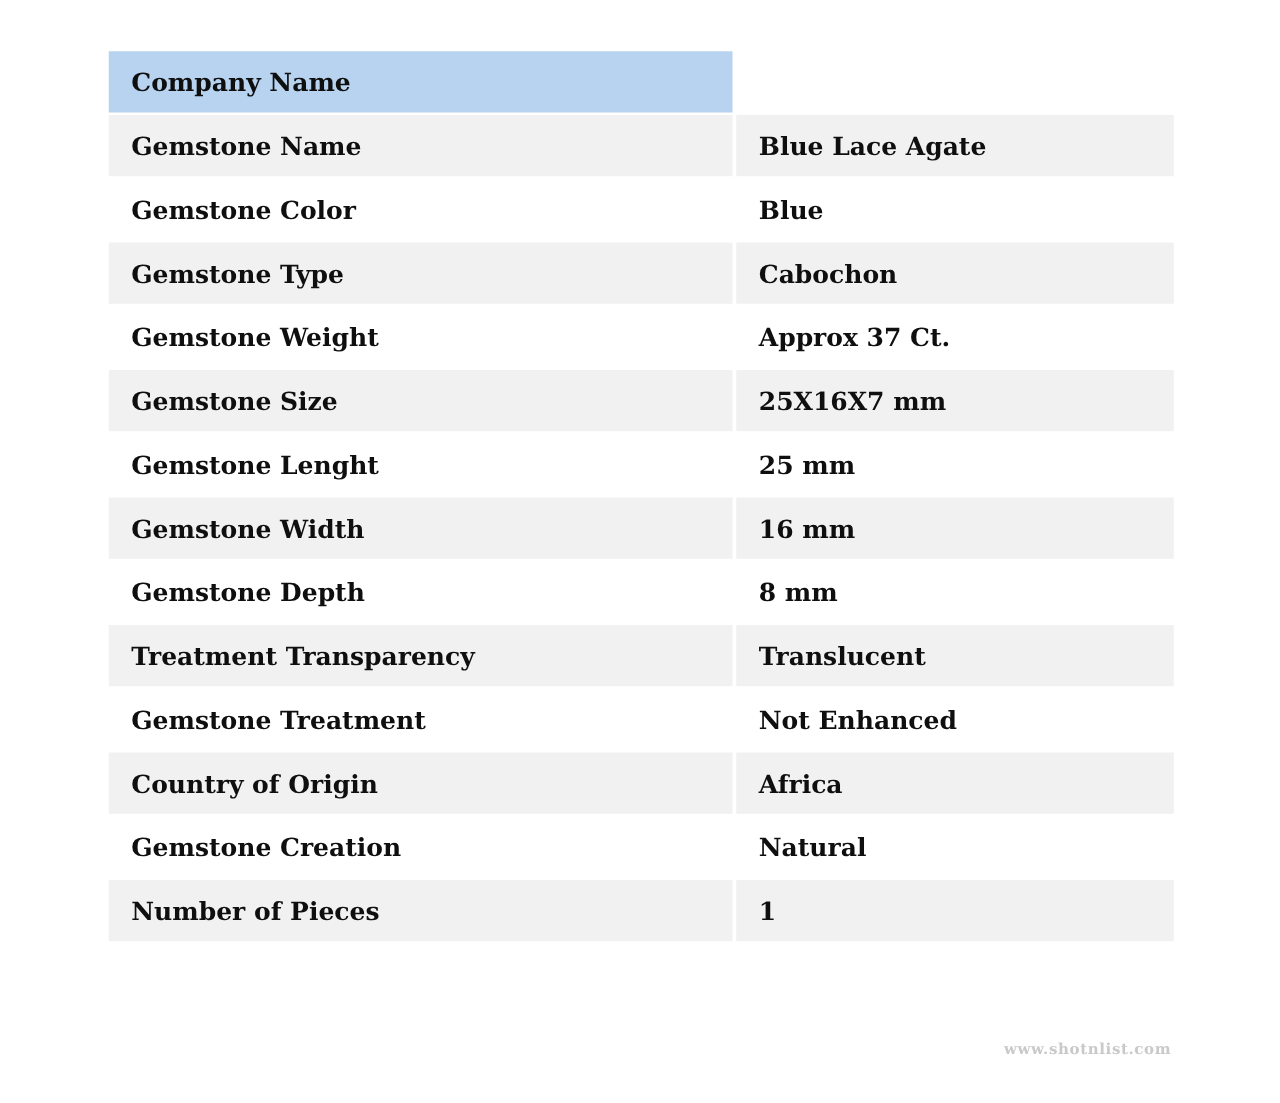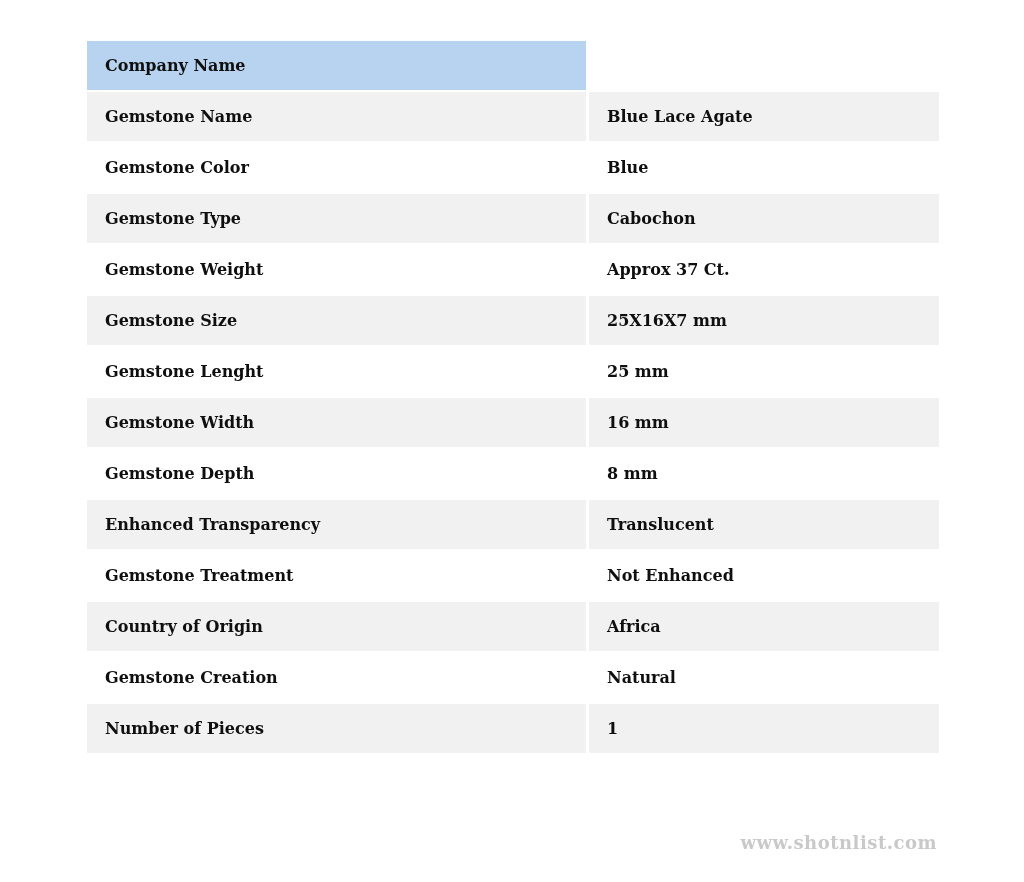--- a/index.html
+++ b/index.html
@@ -31,37 +31,37 @@
     display: flex;
     gap: 3px;
     height: 49px;
     margin-bottom: 2px;
   }
   .cell {
     display: flex;
     align-items: center;
     padding-left: 18px;
     padding-right: 10px;
-    font-size: 16px;
+    font-size: 20px;
     font-weight: bold;
     color: var(--text);
     background: transparent;
   }
   .label-cell { width: 499px; }
   .value-cell { flex: 1; }
   .header-row .cell { background: var(--header-bg); }
   .rows .row:nth-child(odd) .cell { background: var(--stripe-bg); }
   .watermark {
     position: absolute;
     left: 87px;
     top: 832px;
     width: 852px;
     text-align: right;
     padding-right: 2px;
-    font-size: 18px;
+    font-size: 12px;
     font-weight: bold;
     letter-spacing: 0.5px;
     color: var(--watermark);
   }
 </style>
 </head>
 <body>
 
 <div class="stage">
   <div class="spec-table">
@@ -97,21 +97,21 @@
       </div>
       <div class="row">
         <div class="cell label-cell">Gemstone Width</div>
         <div class="cell value-cell">16 mm</div>
       </div>
       <div class="row">
         <div class="cell label-cell">Gemstone Depth</div>
         <div class="cell value-cell">8 mm</div>
       </div>
       <div class="row">
-        <div class="cell label-cell">Enhanced Transparency</div>
+        <div class="cell label-cell">Treatment Transparency</div>
         <div class="cell value-cell">Translucent</div>
       </div>
       <div class="row">
         <div class="cell label-cell">Gemstone Treatment</div>
         <div class="cell value-cell">Not Enhanced</div>
       </div>
       <div class="row">
         <div class="cell label-cell">Country of Origin</div>
         <div class="cell value-cell">Africa</div>
       </div>

